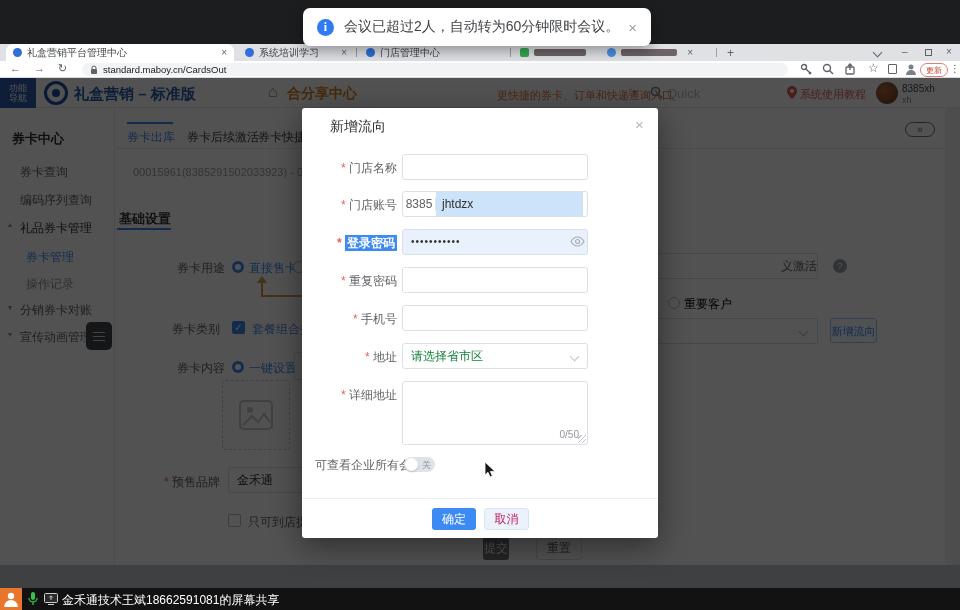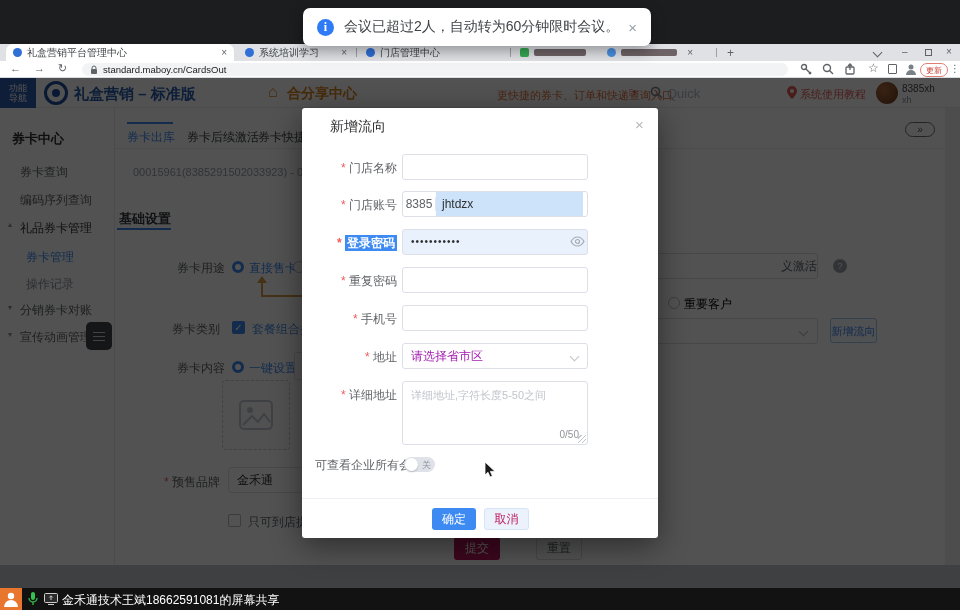--- a/index.html
+++ b/index.html
@@ -166,21 +166,21 @@
         <path d="M4 25 L13 16 L19 22 L25 14 L31 22" fill="none" stroke="#c4c8cf" stroke-width="2"></path>
       </svg>
     </div>
 
     <div class="abs rlabel req" style="left:110px;top:396px;">预售品牌</div>
     <div class="inp" style="left:228px;top:389px;width:84px;height:26px;line-height:24px;">金禾通</div>
 
     <span class="cbox off" style="left:228px;top:436px;"></span>
     <div class="abs" style="left:248px;top:436px;font-size:12px;color:#5f646c;">只可到店提货</div>
 
-    <div class="abs" style="left:454px;top:459px;width:46px;height:23px;background:#be185d;border-radius:3px;color:#fff;font-size:12px;text-align:center;line-height:23px;">提交</div>
+    <div class="abs" style="left:483px;top:459px;width:26px;height:23px;background:#737373;border-radius:3px;color:#fff;font-size:12px;text-align:center;line-height:23px;">提交</div>
     <div class="abs" style="left:536px;top:459px;width:46px;height:23px;background:#fff;border:1px solid #d8dce2;border-radius:3px;color:#5f646c;font-size:12px;text-align:center;line-height:21px;">重置</div>
 
     <div class="abs" style="left:0;top:487px;width:960px;height:23px;background:#c2c6cc;"></div>
   </div>
 
   <div class="abs" id="dim"></div>
 
   <div class="abs" id="tabstrip">
     <div class="tab active" style="left:6px;width:228px;">
       <span class="favicon"></span>
@@ -271,28 +271,27 @@
         <circle cx="7.5" cy="5.5" r="2" fill="none" stroke="#a6aab2" stroke-width="1.2"></circle>
       </svg>
 
     <div class="mrow-label req" style="top:165px;">重复密码</div>
     <input class="minp" style="top: 159px;">
 
     <div class="mrow-label req" style="top:203px;">手机号</div>
     <input class="minp" style="top: 197px;">
 
     <div class="mrow-label req" style="top:241px;">地址</div>
-    <div class="minp" style="top:235px;line-height:24px;color:#a21caf;">
+    <div class="minp" style="top:235px;line-height:24px;color:#15803d;">
       <span>请选择省市区</span>
       <span class="chev" style="position:absolute;right:9px;top:9px;border-color:#c0c4cc;"></span>
     </div>
 
     <div class="mrow-label req" style="top:279px;">详细地址</div>
     <div class="minp" style="top:273px;height:64px;">
-      <div style="padding-top:6px;color:#c0c4cc;font-size:11px;">详细地址,字符长度5-50之间</div>
       <div style="position:absolute;right:8px;bottom:4px;font-size:10px;color:#909399;">0/50</div>
       <div style="position:absolute;right:1px;bottom:1px;width:8px;height:8px;background:repeating-linear-gradient(135deg,transparent 0 2px,#c0c4cc 2px 3px);"></div>
     </div>
 
     <div class="abs" style="left:13px;top:349px;font-size:12px;color:#606266;">可查看企业所有会员</div>
     <div class="abs" style="left:102px;top:349px;width:31px;height:15px;border-radius:8px;background:#dfe3e9;">
       <div style="position:absolute;left:1px;top:1px;width:13px;height:13px;border-radius:50%;background:#fff;box-shadow:0 1px 2px rgba(0,0,0,.2);"></div>
       <div style="position:absolute;right:4px;top:2px;font-size:9px;color:#8f959e;">关</div>
     </div>
 

